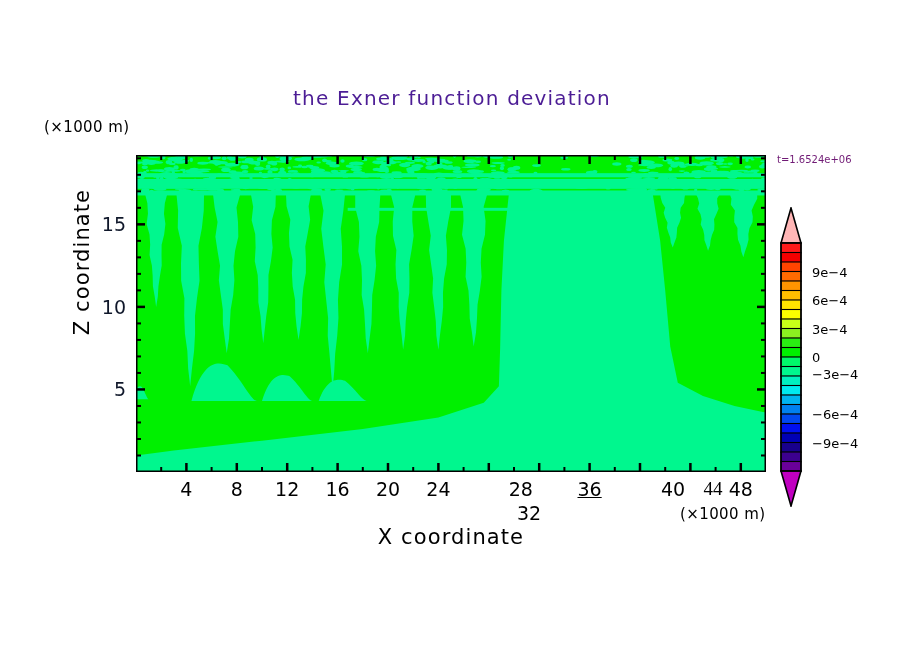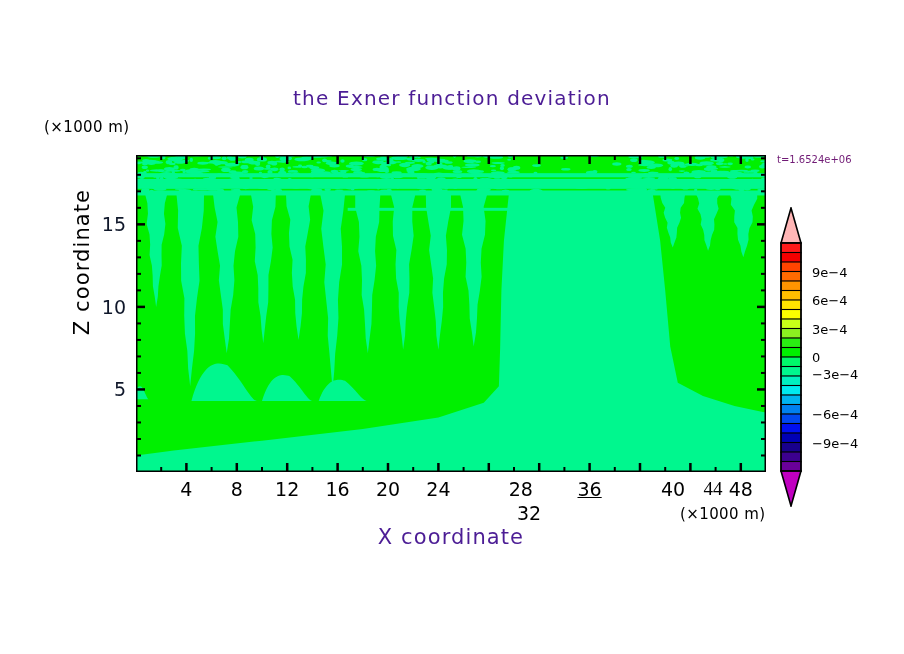--- a/index.html
+++ b/index.html
@@ -41,21 +41,21 @@
     color: #000000;
     letter-spacing: 0.4px;
   }
   .xaxis-title {
     position: absolute;
     left: 136px; top: 525px;
     width: 630px;
     text-align: center;
     font-size: 21px;
     letter-spacing: 1.1px;
-    color: #4c1d95;
+    color: #000000;
   }
   .yaxis-title {
     position: absolute;
     left: -18px; top: 250px;
     width: 200px;
     text-align: center;
     font-size: 21px;
     letter-spacing: 1.1px;
     color: #000000;
     transform: rotate(-90deg);

